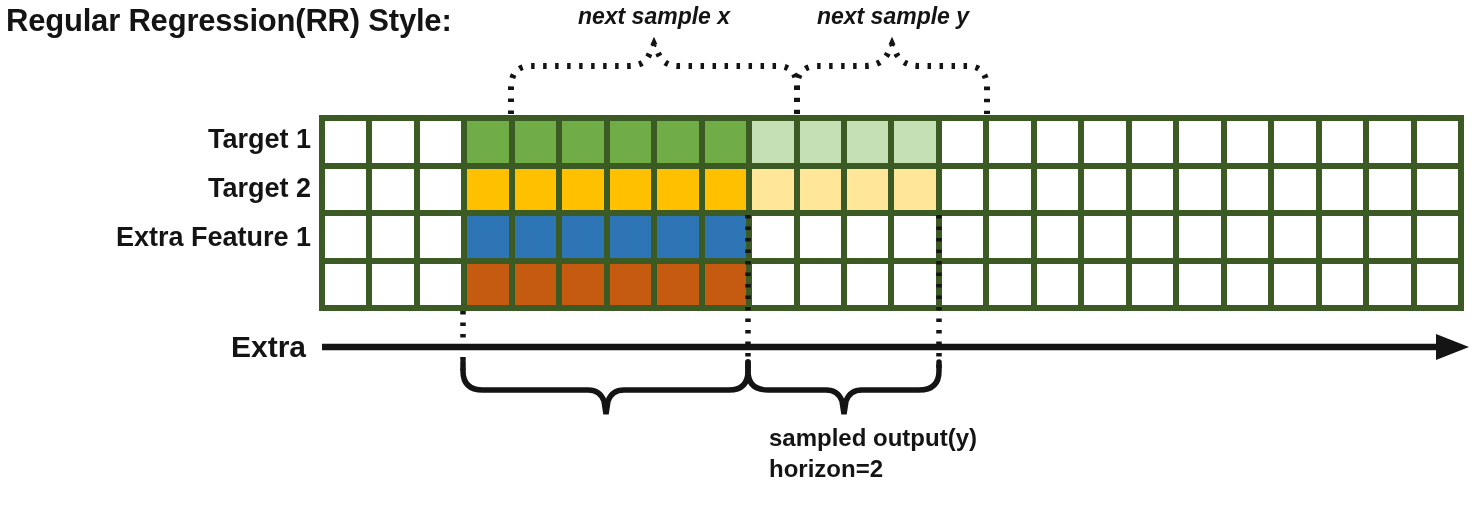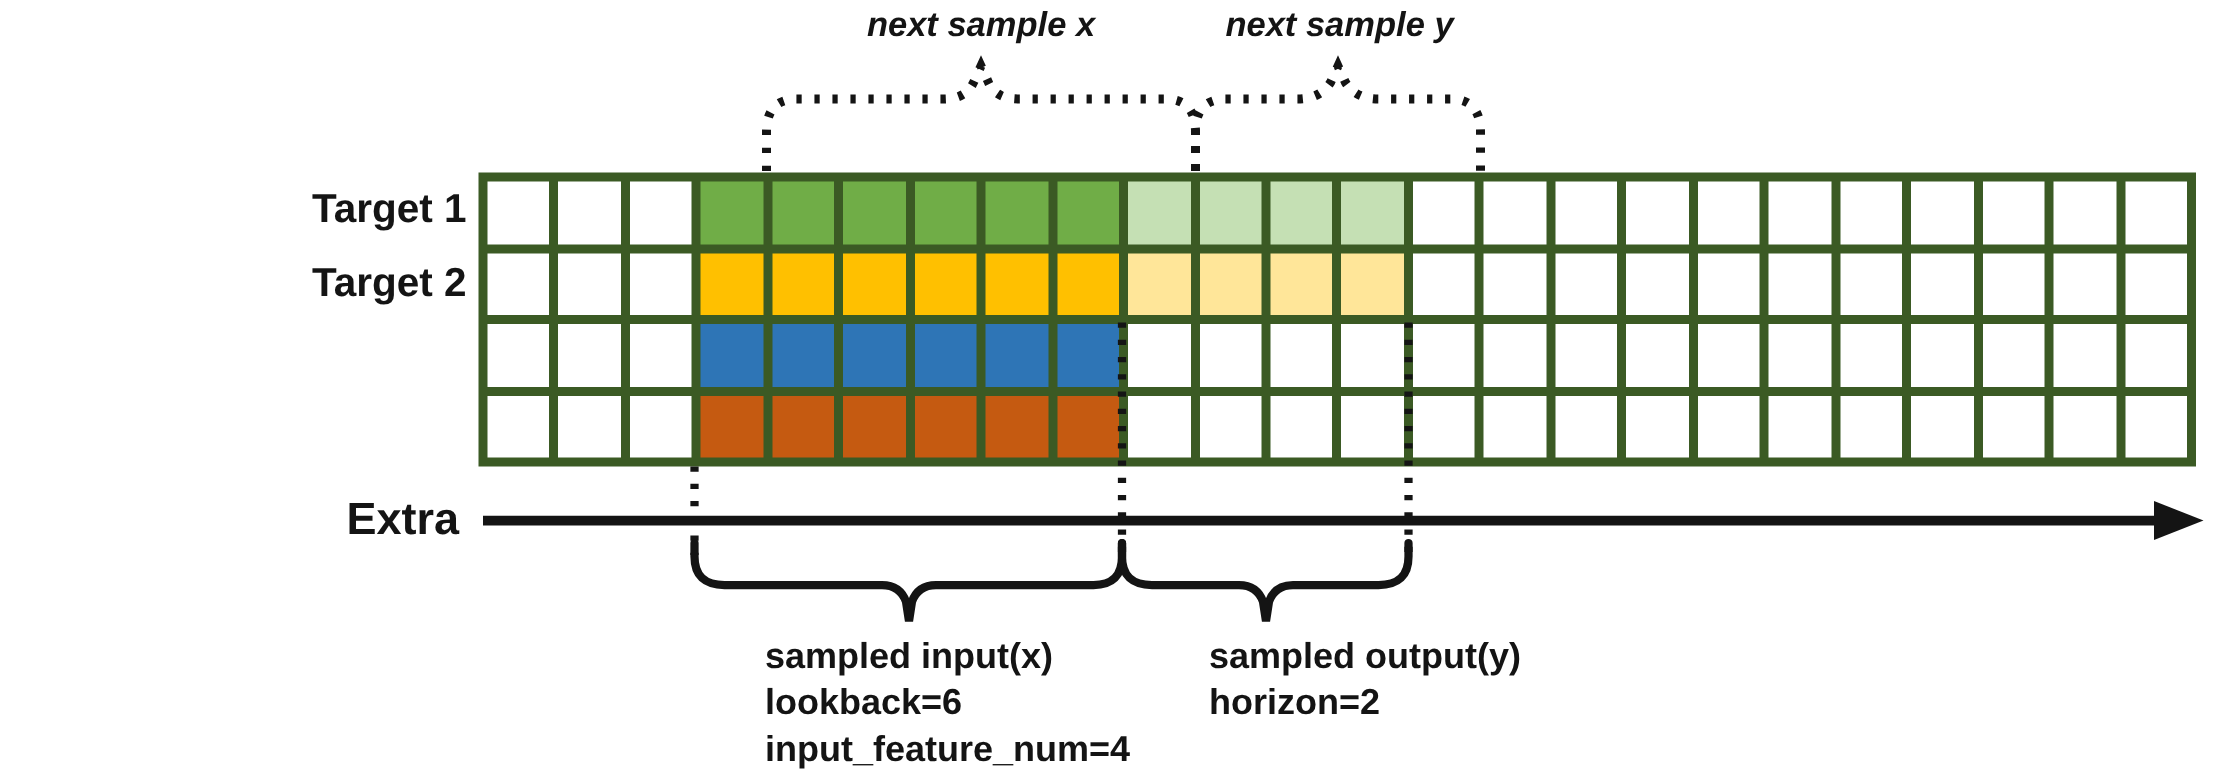--- a/index.html
+++ b/index.html
@@ -32,33 +32,35 @@
   .cell{min-width:0;min-height:0;}
   .overlay{position:absolute;left:0;top:0;width:1476px;height:516px;pointer-events:none;}
   .time-label{
     position:absolute;right:1170px;top:330px;height:34px;line-height:34px;
     font-size:30px;font-weight:700;text-align:right;
   }
   .caption{
     position:absolute;top:422px;font-size:24px;font-weight:600;line-height:31px;white-space:nowrap;
   }
   .caption-input{left:510px;}
-  .caption-output{left:806px;}
+  .caption-output{left:769px;}
 </style>
 </head>
 <body>
 
 <div class="canvas">
 
+  <div class="title">Regular Regression(RR) Style:</div>
 
   <div class="next-label next-x">next sample x</div>
   <div class="next-label next-y">next sample y</div>
 
   <div class="row-label r0">Target 1</div>
   <div class="row-label r1">Target 2</div>
+  <div class="row-label r2">Extra Feature 1</div>
 
   <div class="grid" style="background: rgb(59, 90, 36); grid-template-columns: repeat(24, 1fr); grid-template-rows: repeat(4, 1fr);">
       <div class="cell" style="background: rgb(255, 255, 255);"></div>
       <div class="cell" style="background: rgb(255, 255, 255);"></div>
       <div class="cell" style="background: rgb(255, 255, 255);"></div>
       <div class="cell" style="background: rgb(112, 173, 71);"></div>
       <div class="cell" style="background: rgb(112, 173, 71);"></div>
       <div class="cell" style="background: rgb(112, 173, 71);"></div>
       <div class="cell" style="background: rgb(112, 173, 71);"></div>
       <div class="cell" style="background: rgb(112, 173, 71);"></div>
@@ -167,22 +169,17 @@
       <polygon points="1469,347 1436,334 1436,360" fill="#141414"></polygon>
     </g>
 
     <path d="M 463 362 L 463 371 Q 463 390 483 390 L 588 390 Q 600 390 604 401 L 606 414 L 608 401 Q 612 390 624 390 L 729 390 Q 748 390 748 371 L 748 362" fill="none" stroke="#141414" stroke-width="5.5" stroke-linecap="round"></path>
 
     <path d="M 748 362 L 748 371 Q 748 390 768 390 L 826 390 Q 838 390 842 401 L 844 414 L 846 401 Q 850 390 862 390 L 919 390 Q 939 390 939 371 L 939 362" fill="none" stroke="#141414" stroke-width="5.5" stroke-linecap="round"></path>
   </svg>
 
   <div class="time-label">Extra</div>
 
-  <div class="caption caption-input">
-    <div>sampled input(x)</div>
-    <div>lookback=6</div>
-    <div>input_feature_num=4</div>
-  </div>
   <div class="caption caption-output">
     <div>sampled output(y)</div>
     <div>horizon=2</div>
   </div>
 </div>
 
 </body></html>

